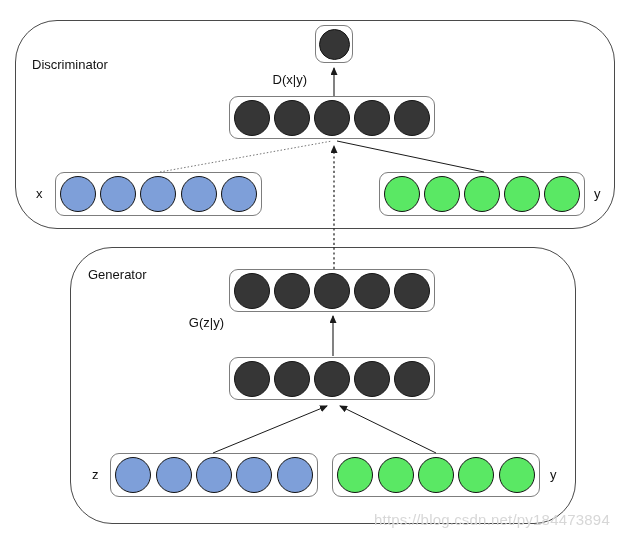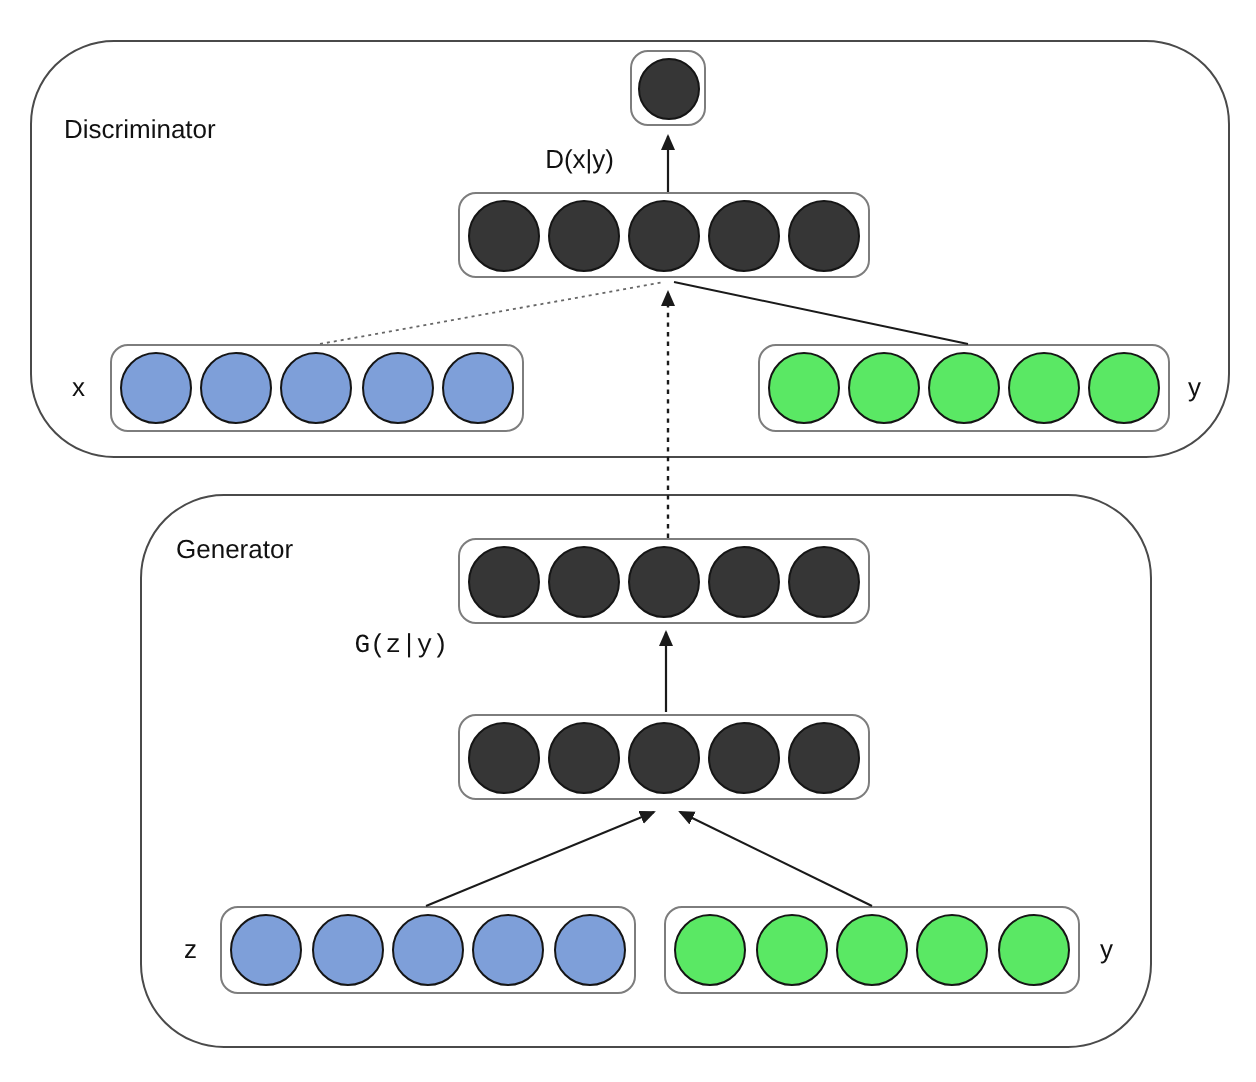--- a/index.html
+++ b/index.html
@@ -68,21 +68,21 @@
 
   <div class="layer" style="left:379px;top:172px;width:206px;height:44px;">
       <span class="node" style="background: rgb(90, 232, 100);"></span>
       <span class="node" style="background: rgb(90, 232, 100);"></span>
       <span class="node" style="background: rgb(90, 232, 100);"></span>
       <span class="node" style="background: rgb(90, 232, 100);"></span>
       <span class="node" style="background: rgb(90, 232, 100);"></span>
     </div>
   <div class="side-label" style="left:594px;top:186px;">y</div>
 
-  <div class="fn-label" style="left:158px;top:279px;width:66px;font-family:Liberation Mono, monospace;">G(z|y)</div>
+  <div class="fn-label" style="left:158px;top:279px;width:66px;">G(z|y)</div>
   <div class="layer" style="left:229px;top:269px;width:206px;height:43px;">
       <span class="node" style="background: rgb(54, 54, 54);"></span>
       <span class="node" style="background: rgb(54, 54, 54);"></span>
       <span class="node" style="background: rgb(54, 54, 54);"></span>
       <span class="node" style="background: rgb(54, 54, 54);"></span>
       <span class="node" style="background: rgb(54, 54, 54);"></span>
     </div>
 
   <div class="layer" style="left:229px;top:357px;width:206px;height:43px;">
       <span class="node" style="background: rgb(54, 54, 54);"></span>
@@ -125,14 +125,15 @@
 
     <line x1="334" y1="269" x2="334" y2="146" stroke="#1a1a1a" stroke-width="1.2" stroke-dasharray="2.2,2.6" marker-end="url(#ah)"></line>
 
     <line x1="333" y1="356" x2="333" y2="316" stroke="#1a1a1a" stroke-width="1.1" marker-end="url(#ah)"></line>
 
     <line x1="213" y1="453" x2="327" y2="406" stroke="#1a1a1a" stroke-width="1" marker-end="url(#ah)"></line>
 
     <line x1="436" y1="453" x2="340" y2="406" stroke="#1a1a1a" stroke-width="1" marker-end="url(#ah)"></line>
   </svg>
 
+  <div class="watermark" style="left: 374px; top: 511px; color: rgb(215, 215, 215);">https://blog.csdn.net/py184473894</div>
 
 </div>
 
 </body></html>

